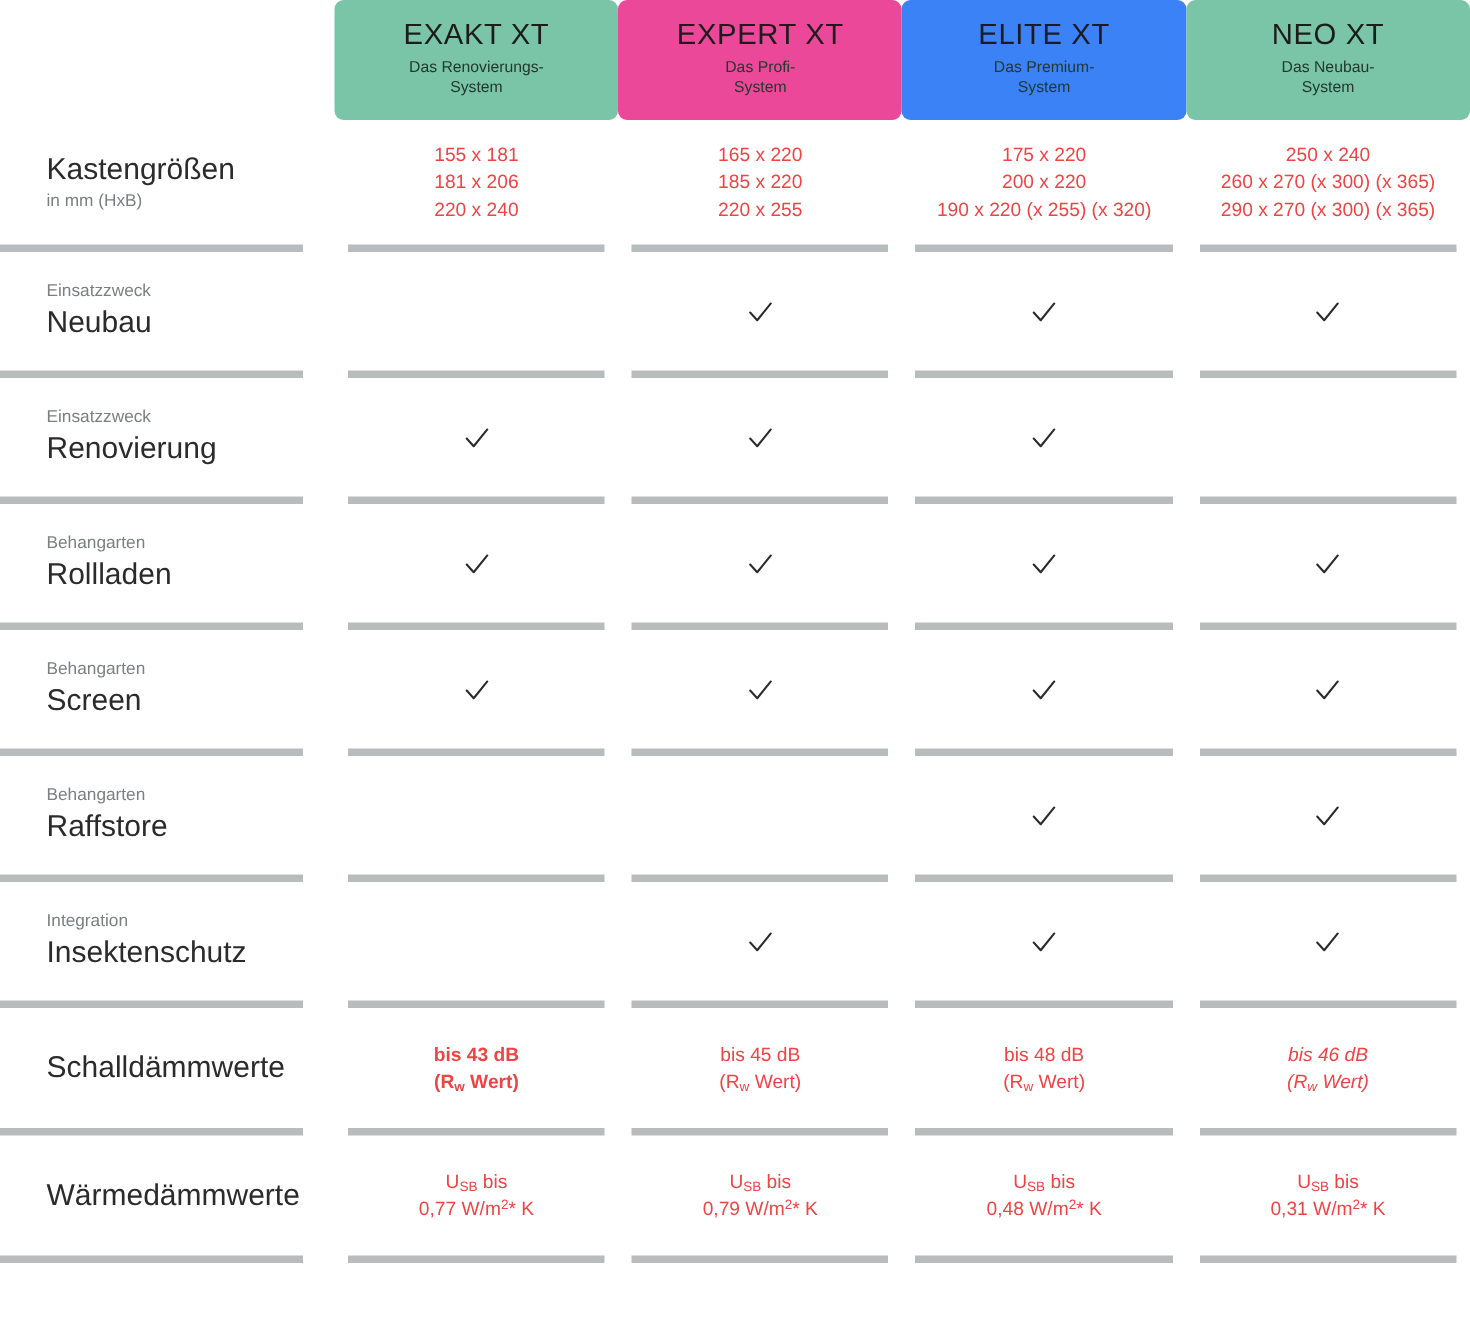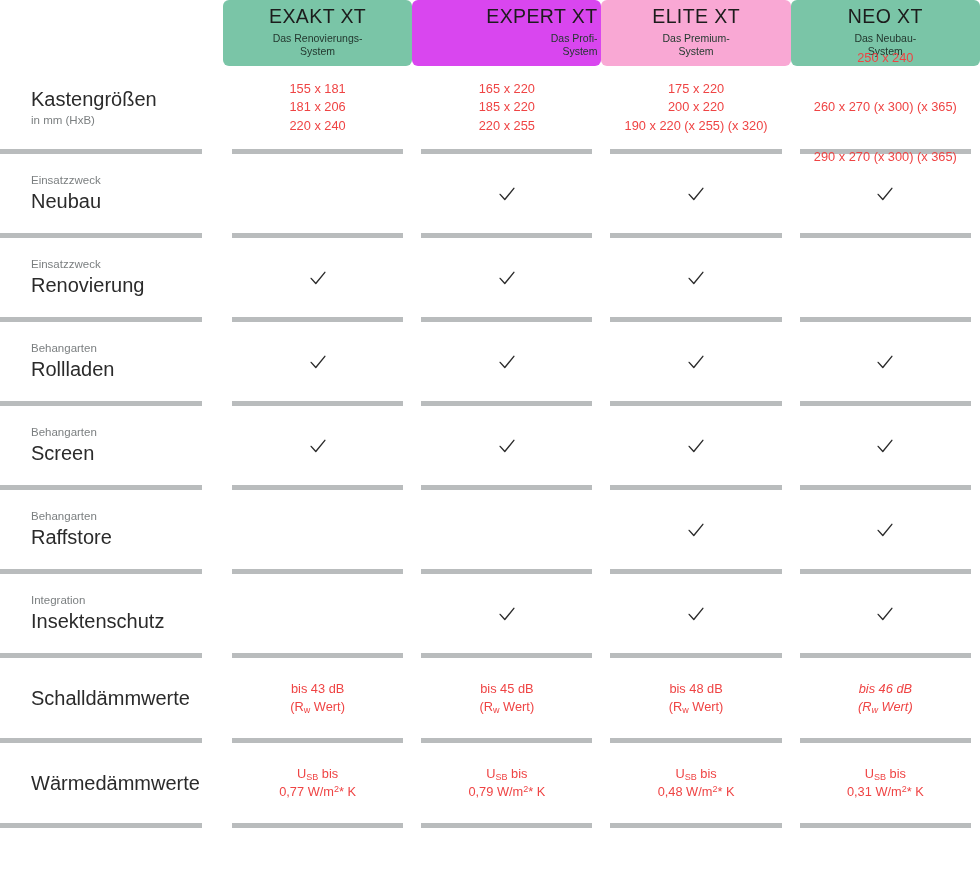--- a/index.html
+++ b/index.html
@@ -38,21 +38,21 @@
 
   td.head-spacer { background: #fff; }
 
   td.head-cell {
     padding: 23px 9px 15px 9px;
   }
 
   .prod-card {
     background: #7ac5a7;
     border-radius: 6px;
-    height: 66px;
+    height: 80px;
     display: flex;
     flex-direction: column;
     align-items: center;
     justify-content: center;
     box-sizing: border-box;
     padding: 6px 4px 8px 4px;
   }
   .prod-name {
     font-size: 19.5px;
     font-weight: 400;
@@ -171,28 +171,28 @@
       <tr class="head-row">
         <td class="head-spacer"></td>
       <td class="head-cell prod-col">
             <div class="prod-card" style="background: rgb(122, 197, 167);">
               <div class="prod-name">EXAKT XT</div>
               <div class="prod-sub">Das Renovierungs-</div>
               <div class="prod-sub">System</div>
             </div>
           </td>
           <td class="head-cell prod-col">
-            <div class="prod-card" style="background: #d946ef; align-items: flex-end;">
+            <div class="prod-card" style="background: #ec4899;">
               <div class="prod-name">EXPERT XT</div>
               <div class="prod-sub">Das Profi-</div>
               <div class="prod-sub">System</div>
             </div>
           </td>
           <td class="head-cell prod-col">
-            <div class="prod-card" style="background: #f9a8d4;">
+            <div class="prod-card" style="background: #3b82f6;">
               <div class="prod-name">ELITE XT</div>
               <div class="prod-sub">Das Premium-</div>
               <div class="prod-sub">System</div>
             </div>
           </td>
           <td class="head-cell prod-col">
             <div class="prod-card" style="background: rgb(122, 197, 167);">
               <div class="prod-name">NEO XT</div>
               <div class="prod-sub">Das Neubau-</div>
               <div class="prod-sub">System</div>
@@ -223,21 +223,21 @@
             </div>
           </td>
           <td class="prod-col">
             <div class="cell-inner h-kasten" style="border-bottom-color: rgb(185, 188, 189);">
               <div class="val-line">175 x 220</div>
               <div class="val-line">200 x 220</div>
               <div class="val-line">190 x 220 (x 255) (x 320)</div>
             </div>
           </td>
           <td class="prod-col">
-            <div class="cell-inner h-kasten" style="border-bottom-color: rgb(185, 188, 189); gap: 31px;">
+            <div class="cell-inner h-kasten" style="border-bottom-color: rgb(185, 188, 189);">
               <div class="val-line">250 x 240</div>
               <div class="val-line">260 x 270 (x 300) (x 365)</div>
               <div class="val-line">290 x 270 (x 300) (x 365)</div>
             </div>
           </td>
         </tr>
         <tr class="data-row">
           <td class="label-col">
             <div class="cell-inner label h-feature" style="border-bottom-color: rgb(185, 188, 189);">
               <div class="lbl-eyebrow">Einsatzzweck</div>
@@ -481,21 +481,21 @@
             </div>
           </td>
         </tr>
         <tr class="data-row">
           <td class="label-col">
             <div class="cell-inner label h-value" style="border-bottom-color: rgb(185, 188, 189);">
               <div class="lbl-title">Schalldämmwerte</div>
             </div>
           </td>
           <td class="prod-col">
-            <div class="cell-inner h-value" style="border-bottom-color: rgb(185, 188, 189);">
+            <div class="cell-inner h-value" style="border-bottom-color: rgb(185, 188, 189); font-weight: bold;">
               <div class="val-line"><span>bis 43 dB</span></div>
               <div class="val-line"><span>(R<sub>w</sub> Wert)</span></div>
             </div>
           </td>
           <td class="prod-col">
             <div class="cell-inner h-value" style="border-bottom-color: rgb(185, 188, 189);">
               <div class="val-line"><span>bis 45 dB</span></div>
               <div class="val-line"><span>(R<sub>w</sub> Wert)</span></div>
             </div>
           </td>

